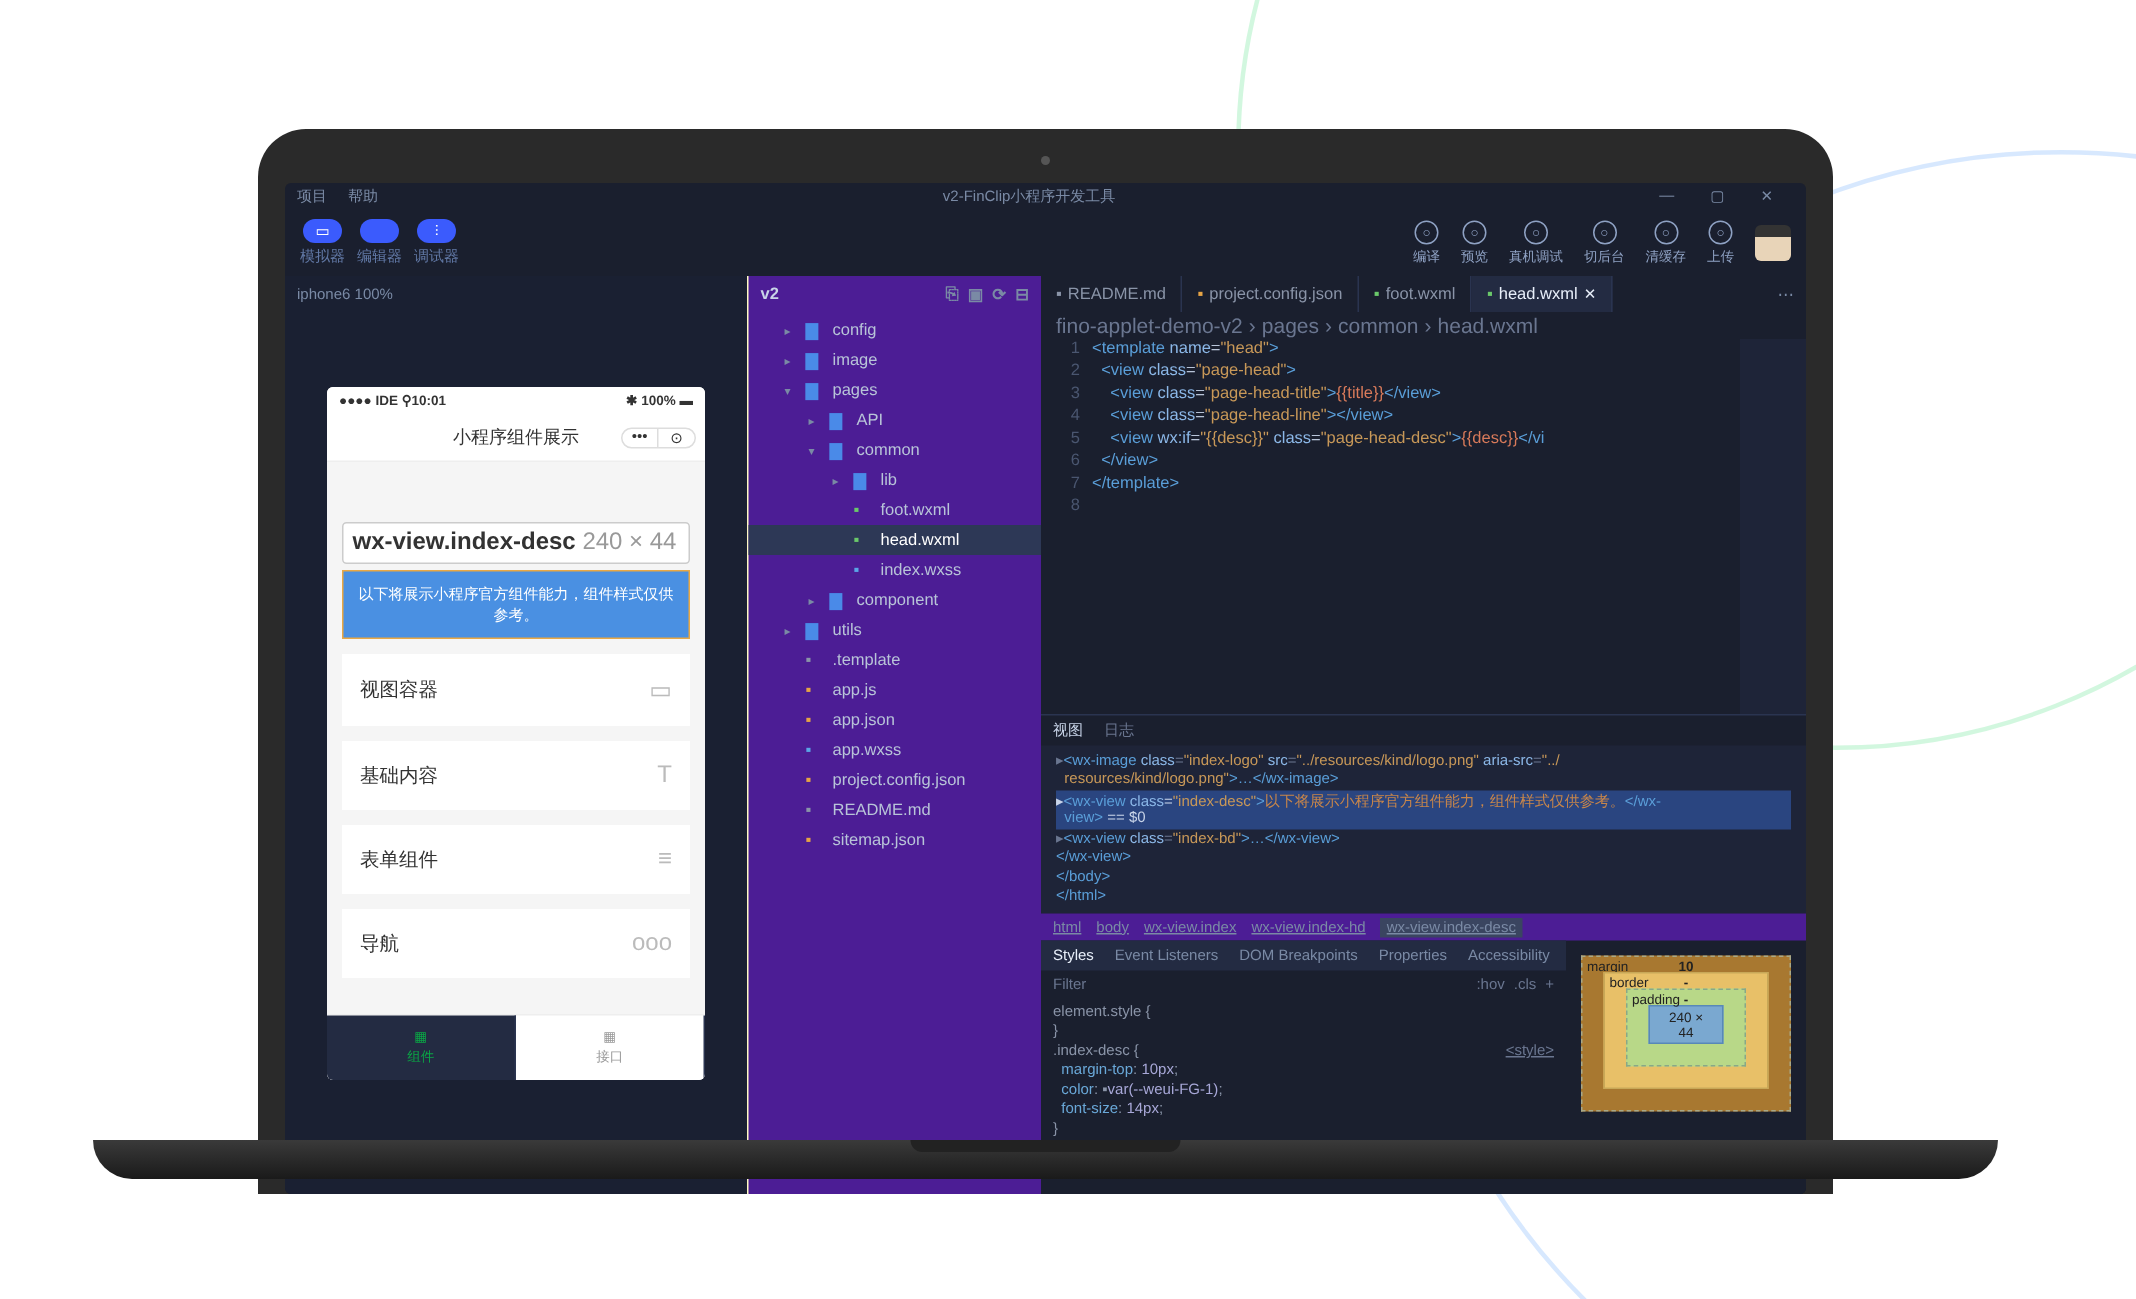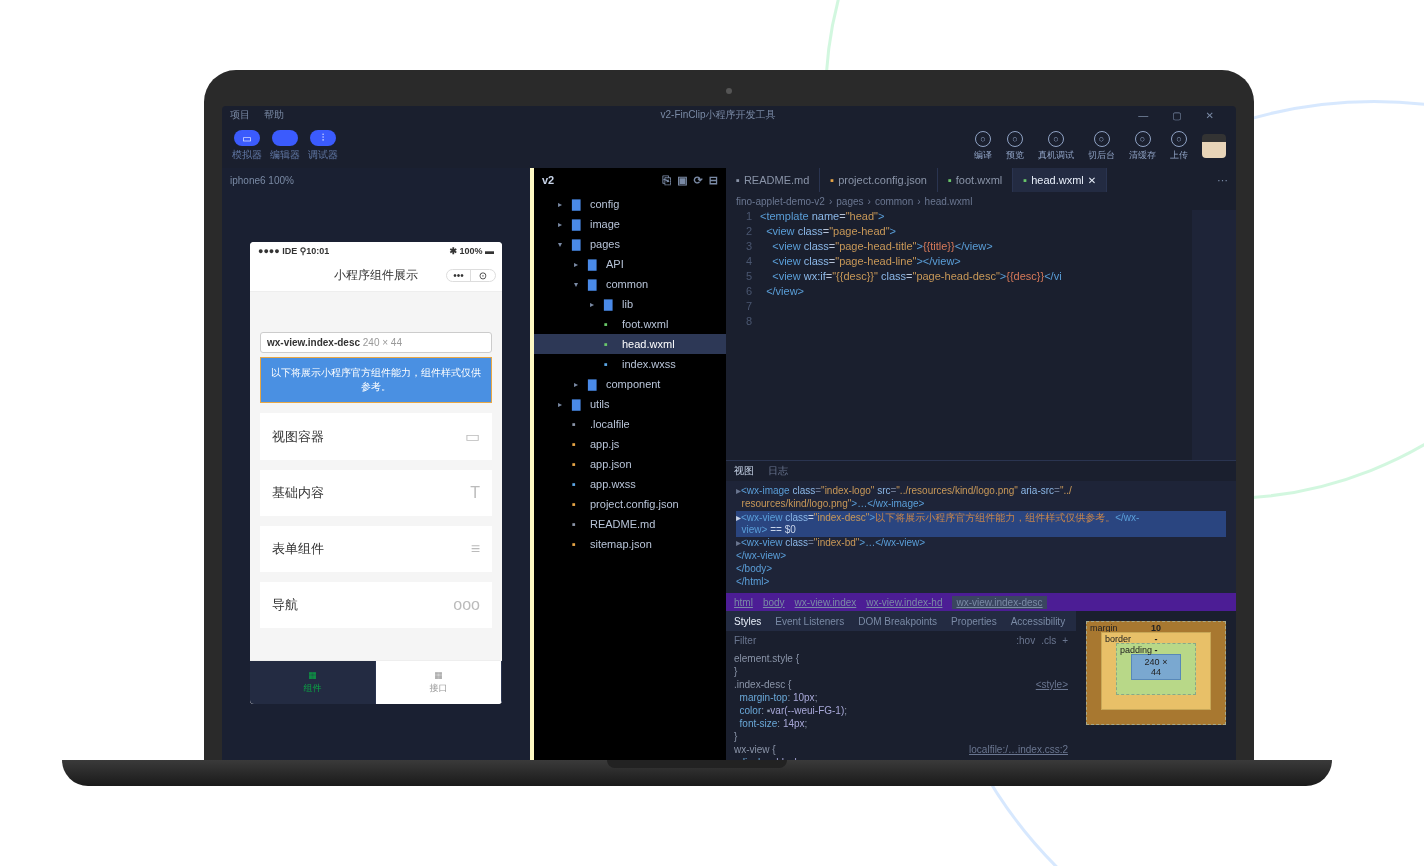--- a/index.html
+++ b/index.html
@@ -4,21 +4,21 @@
 <style>
 * { margin: 0; padding: 0; box-sizing: border-box; font-family: -apple-system, "Segoe UI", sans-serif; }
 body { background: #fff; width: 1424px; height: 866px; position: relative; overflow: hidden; }
 
 
 .bg-curve { position: absolute; border-radius: 50%; border: 3px solid; opacity: 0.25; pointer-events: none; }
 .curve-1 { width: 800px; height: 800px; border-color: #4ade80; top: -300px; right: -200px; }
 .curve-2 { width: 900px; height: 900px; border-color: #60a5fa; top: 100px; right: -400px; }
 
 
-.laptop-frame { position: absolute; left: 172px; top: 70px; width: 1050px; height: 710px; background: #2a2a2a; border-radius: 32px 32px 0 0; padding: 36px 18px 0 18px; margin-left: 32px; }
+.laptop-frame { position: absolute; left: 172px; top: 86px; width: 1050px; height: 710px; background: #2a2a2a; border-radius: 32px 32px 0 0; padding: 36px 18px 0 18px; }
 .laptop-camera { position: absolute; top: 18px; left: 50%; transform: translateX(-50%); width: 6px; height: 6px; border-radius: 50%; background: #555; }
 .laptop-base { position: absolute; left: 62px; top: 760px; width: 1270px; height: 26px; background: linear-gradient(#3a3a3a, #1a1a1a); border-radius: 0 0 40px 40px; }
 .laptop-notch { position: absolute; left: 50%; top: 0; transform: translateX(-50%); width: 180px; height: 8px; background: #222; border-radius: 0 0 10px 10px; }
 
 
 .screen { width: 100%; height: 100%; background: #1a1f2e; display: flex; flex-direction: column; font-size: 11px; color: #b8c4d8; overflow: hidden; border-radius: 4px; }
 
 
 .menubar { height: 18px; display: flex; align-items: center; padding: 0 8px; color: #7a8aa5; font-size: 10px; }
 .menubar span { margin-right: 14px; cursor: pointer; }
@@ -45,34 +45,34 @@
 .sim-header { height: 24px; padding: 0 8px; display: flex; align-items: center; font-size: 10px; color: #7a8aa5; }
 .sim-device { flex: 1; display: flex; justify-content: center; padding-top: 50px; }
 .device { width: 252px; height: 462px; background: #f5f5f5; border-radius: 4px; overflow: hidden; color: #333; }
 .status-bar { height: 18px; background: #fff; display: flex; align-items: center; padding: 0 8px; font-size: 9px; font-weight: 600; }
 .status-bar .time { flex: 1; }
 .nav-bar { height: 32px; background: #fff; display: flex; align-items: center; justify-content: center; font-size: 12px; position: relative; border-bottom: 1px solid #eee; }
 .nav-capsule { position: absolute; right: 6px; display: flex; border: 1px solid #ddd; border-radius: 12px; }
 .nav-capsule span { width: 24px; text-align: center; font-size: 10px; cursor: pointer; }
 .nav-capsule span:first-child { border-right: 1px solid #ddd; }
 .preview-body { padding: 10px; }
-.tooltip-box { background: #fff; border: 1px solid #ccc; border-radius: 3px; padding: 4px 6px; margin: 30px 0 4px; font-size: 10px; }
+.tooltip-box { background: #fff; border: 1px solid #ccc; border-radius: 3px; padding: 4px 6px; margin: 30px 0 4px; font-size: 16px; }
 .tooltip-box .sel { color: #333; font-weight: 600; }
 .tooltip-box .dim { color: #999; }
 .highlighted { background: #4a90e2; color: #fff; font-size: 10px; padding: 8px; text-align: center; border: 1px solid #e8a845; }
 .menu-row { background: #fff; margin-top: 10px; padding: 14px 12px; display: flex; justify-content: space-between; align-items: center; font-size: 13px; cursor: pointer; }
 .menu-row .micon { color: #bbb; font-size: 16px; }
 .device-tabbar { position: absolute; bottom: 0; width: 252px; height: 44px; background: #fff; display: flex; border-top: 1px solid #eee; }
 .device-tabbar .tab { flex: 1; display: flex; flex-direction: column; align-items: center; justify-content: center; font-size: 9px; gap: 2px; cursor: pointer; }
 .device-tabbar .tab.active { color: #0aa745; }
 .device-tabbar .tab:not(.active) { color: #999; }
 .device { position: relative; }
 
 
-.explorer { width: 196px; background: #000000; border-left: 4px solid #fef9c3; }
+.explorer { width: 196px; background: #4c1d95; border-left: 1px solid #fef9c3; }
 .explorer-header { height: 24px; display: flex; align-items: center; padding: 0 8px; font-size: 11px; font-weight: 600; color: #c8d4e8; }
 .explorer-header .actions { margin-left: auto; display: flex; gap: 6px; color: #7a8aa5; }
 .explorer-header .actions span { cursor: pointer; }
 .tree { padding: 2px 0; }
 .tree-row { display: flex; align-items: center; height: 20px; padding-left: 8px; font-size: 11px; color: #b8c4d8; cursor: pointer; gap: 4px; }
 .tree-row.selected { background: #2d3856; color: #fff; }
 .tree-row .chevron { width: 10px; color: #7a8aa5; font-size: 8px; }
 .tree-row .ficon { width: 14px; display: inline-flex; }
 .folder-icon { color: #4a8ae8; }
 .file-green { color: #6ac86a; }
@@ -83,21 +83,21 @@
 .indent-2 { padding-left: 40px; }
 .indent-3 { padding-left: 56px; }
 
 
 .editor-panel { flex: 1; display: flex; flex-direction: column; background: #1a1f2e; overflow: hidden; }
 .tabs { height: 24px; display: flex; align-items: center; background: #1a1f2e; font-size: 11px; }
 .tab { padding: 0 10px; height: 100%; display: flex; align-items: center; gap: 4px; color: #8a94a8; cursor: pointer; border-right: 1px solid #2a3450; }
 .tab.active { background: #232b42; color: #e8effa; }
 .tab .close { font-size: 10px; }
 .tabs .more { margin-left: auto; padding: 0 8px; color: #7a8aa5; cursor: pointer; }
-.breadcrumb { height: 18px; display: flex; align-items: center; padding: 0 10px; font-size: 10px; color: #6a7690; gap: 4px; }
+.breadcrumb { height: 18px; display: flex; align-items: center; padding: 0 10px; font-size: 14px; color: #6a7690; gap: 4px; }
 .breadcrumb span { cursor: pointer; }
 .code-area { flex: 1; display: flex; font-family: Consolas, monospace; font-size: 11px; overflow: hidden; }
 .gutter { width: 34px; text-align: right; padding-right: 8px; color: #4a5670; }
 .gutter div { height: 15px; }
 .code-lines { flex: 1; }
 .code-lines div { height: 15px; white-space: pre; }
 .minimap { width: 44px; background: #1e2438; }
 .tok-tag { color: #5a9ed8; }
 .tok-attr { color: #8cb8e8; }
 .tok-str { color: #c89858; }
@@ -319,21 +319,21 @@
               <span>component</span>
             </div>
             <div class="tree-row indent-1 ">
               <span class="chevron">▸</span>
               <span class="ficon folder-icon">▇</span>
               <span>utils</span>
             </div>
             <div class="tree-row indent-1 ">
               <span class="chevron"></span>
               <span class="ficon file-gray">▪</span>
-              <span>.localfile</span>
+              <span>.template</span>
             </div>
             <div class="tree-row indent-1 ">
               <span class="chevron"></span>
               <span class="ficon file-orange">▪</span>
               <span>app.js</span>
             </div>
             <div class="tree-row indent-1 ">
               <span class="chevron"></span>
               <span class="ficon file-orange">▪</span>
               <span>app.json</span>
@@ -402,20 +402,21 @@
               <div>7</div>
               <div>8</div>
             </div>
           <div class="code-lines" id="code-lines">
               <div><span class="tok-tag">&lt;template</span> <span class="tok-attr">name</span>=<span class="tok-str">"head"</span><span class="tok-tag">&gt;</span></div>
               <div>  <span class="tok-tag">&lt;view</span> <span class="tok-attr">class</span>=<span class="tok-str">"page-head"</span><span class="tok-tag">&gt;</span></div>
               <div>    <span class="tok-tag">&lt;view</span> <span class="tok-attr">class</span>=<span class="tok-str">"page-head-title"</span><span class="tok-tag">&gt;</span><span class="tok-var">{{title}}</span><span class="tok-tag">&lt;/view&gt;</span></div>
               <div>    <span class="tok-tag">&lt;view</span> <span class="tok-attr">class</span>=<span class="tok-str">"page-head-line"</span><span class="tok-tag">&gt;&lt;/view&gt;</span></div>
               <div>    <span class="tok-tag">&lt;view</span> <span class="tok-attr">wx:if</span>=<span class="tok-str">"{{desc}}"</span> <span class="tok-attr">class</span>=<span class="tok-str">"page-head-desc"</span><span class="tok-tag">&gt;</span><span class="tok-var">{{desc}}</span><span class="tok-tag">&lt;/vi</span></div>
               <div>  <span class="tok-tag">&lt;/view&gt;</span></div>
+              <div><span class="tok-tag">&lt;/template&gt;</span></div>
               <div></div>
             </div>
           <div class="minimap"></div>
         </div>
 
         <div class="devtools">
           <div class="dt-tabs" id="dt-tabs">
               <span class="active">视图</span>
               <span class="">日志</span>
             </div>

